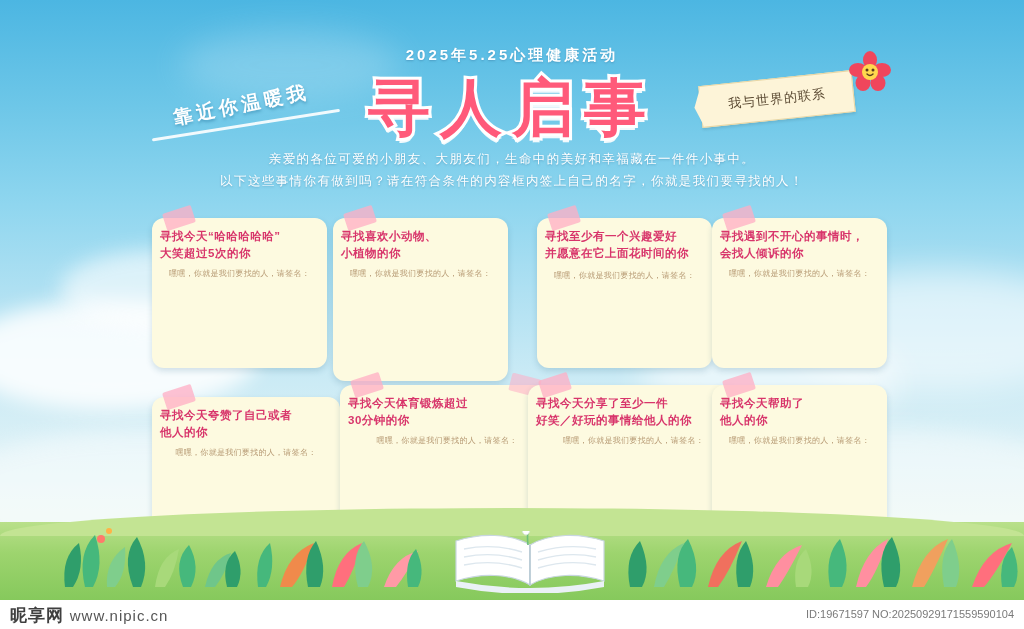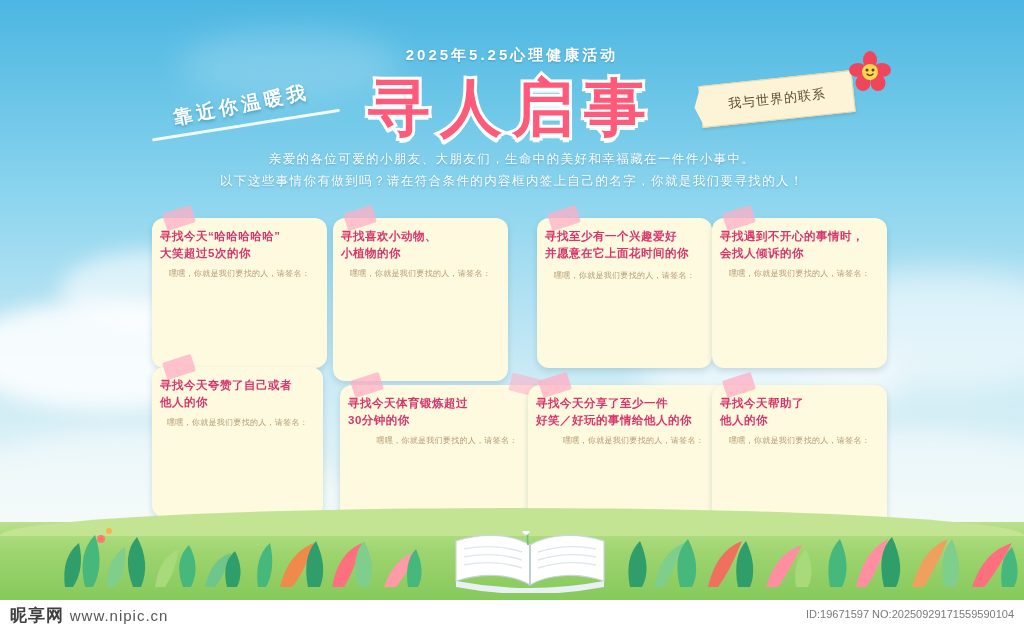--- a/index.html
+++ b/index.html
@@ -196,21 +196,21 @@
     <div class="chint" style="top:52px;">嘿嘿，你就是我们要找的人，请签名：</div>
   </div>
 
   <div class="card" style="left:712px;top:218px;width:175px;height:150px;">
     <div class="tape"></div>
     <div class="ctitle" style="white-space:pre-line;">寻找遇到不开心的事情时，
 会找人倾诉的你</div>
     <div class="chint" style="top:50px;">嘿嘿，你就是我们要找的人，请签名：</div>
   </div>
 
-  <div class="card" style="left:152px;top:367px;width:171px;height:150px;">
+  <div class="card" style="left:152px;top:397px;width:188px;height:150px;">
     <div class="tape"></div>
     <div class="ctitle" style="white-space:pre-line;">寻找今天夸赞了自己或者
 他人的你</div>
     <div class="chint" style="top:50px;">嘿嘿，你就是我们要找的人，请签名：</div>
   </div>
 
   <div class="card" style="left:340px;top:385px;width:175px;height:150px;padding-left:39px;">
     <div class="tape"></div>
     <div class="tape2"></div>
     <div class="ctitle" style="white-space:pre-line;">寻找今天体育锻炼超过

